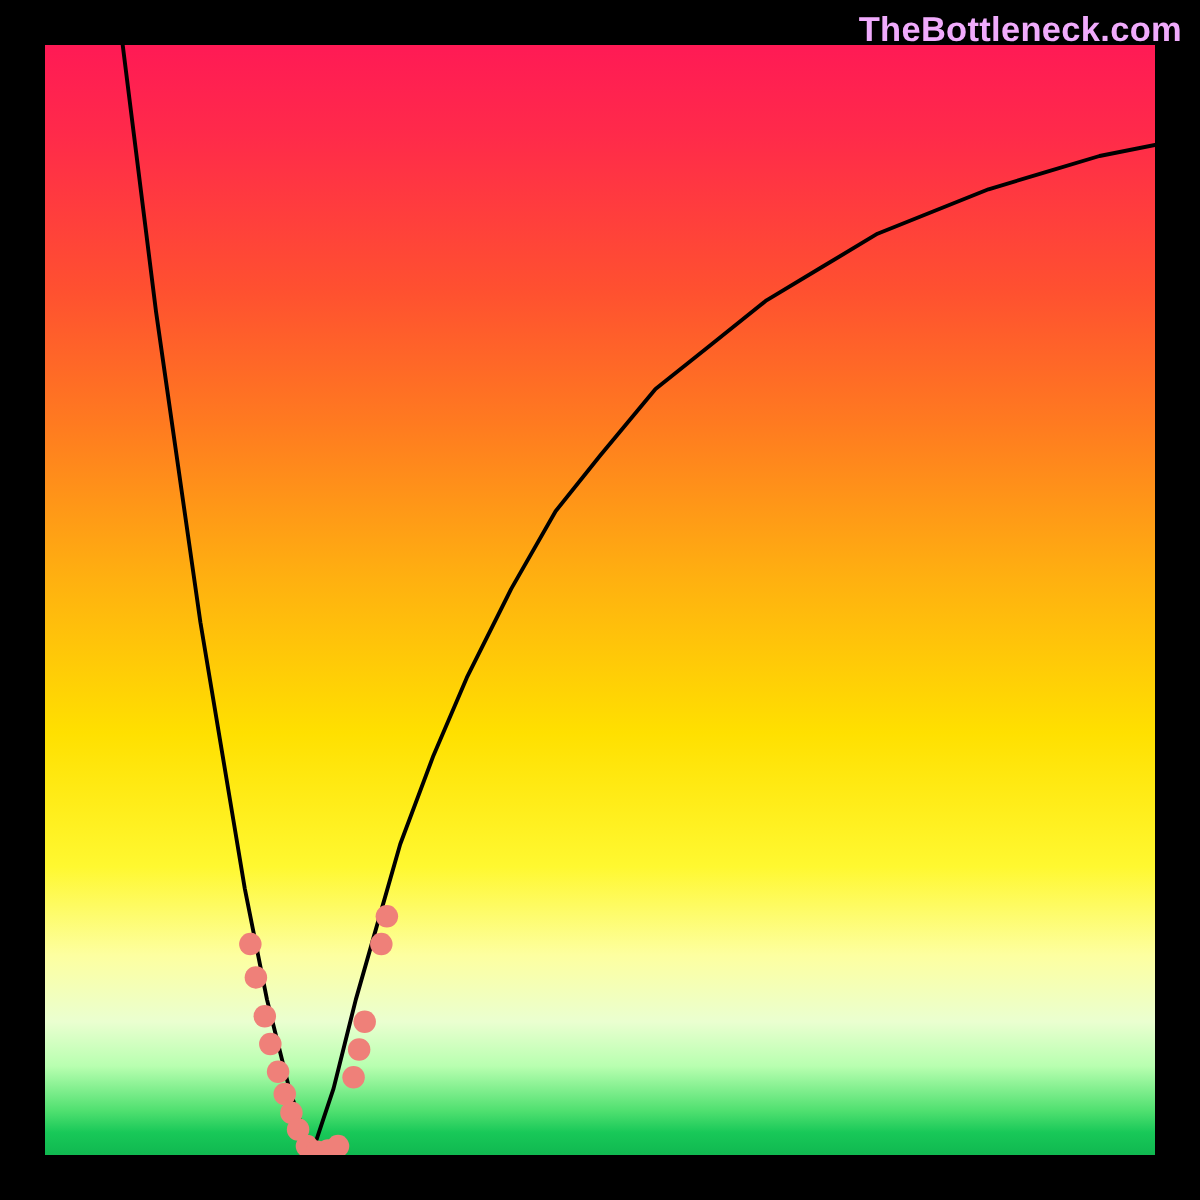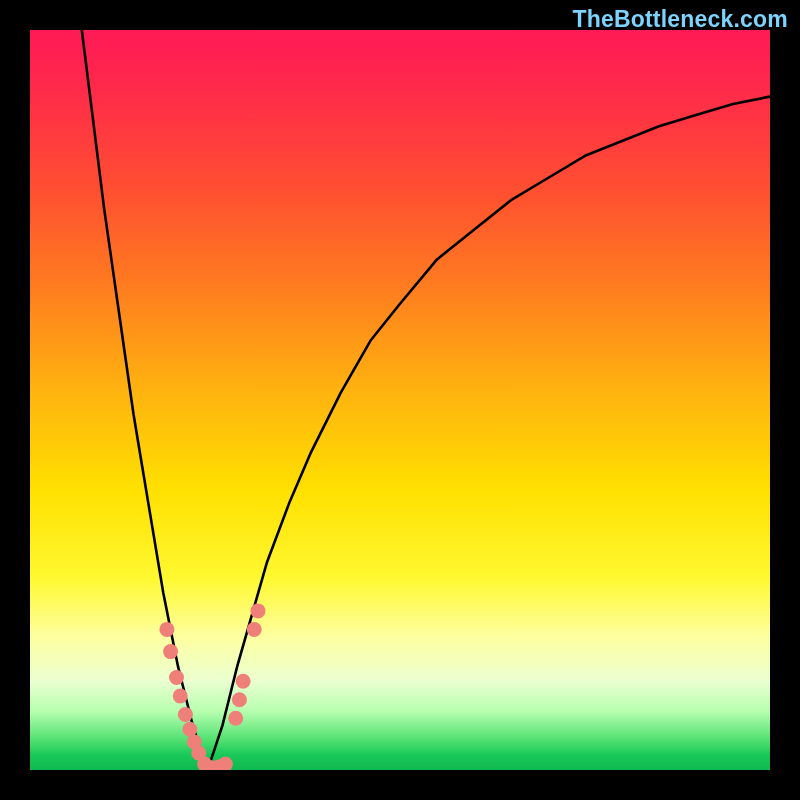--- a/index.html
+++ b/index.html
@@ -46,21 +46,21 @@
   }
   .curve {
     position: absolute;
     left: 0; top: 0;
     width: 740px; height: 740px;
   }
   .watermark {
     position: absolute;
     top: 6px;
     right: 12px;
-    color: #7dd3fc;
+    color: #f0abfc;
     font-size: 23px;
     font-weight: 600;
     letter-spacing: 0.2px;
     user-select: none;
   }
 </style>
 </head>
 <body>
 
 <div class="frame">

